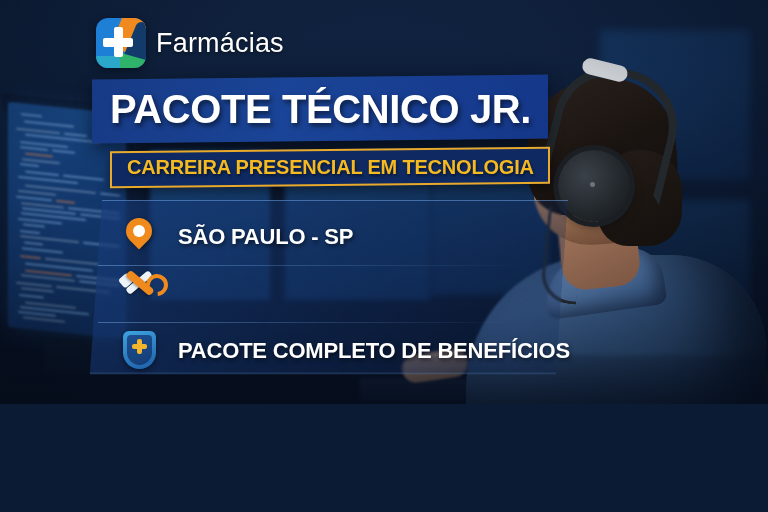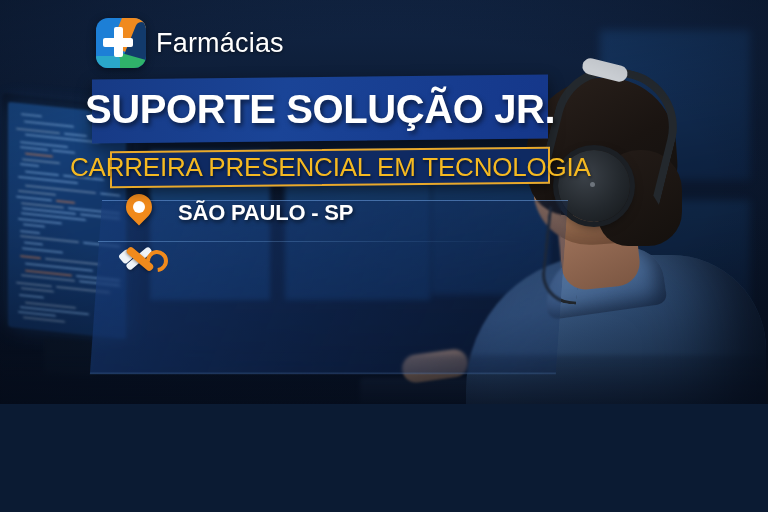--- a/index.html
+++ b/index.html
@@ -135,31 +135,31 @@
     transform:skewY(-0.6deg);}
   .title-txt{font-size:40px;font-weight:700;color:#fff;letter-spacing:-.4px;
     white-space:nowrap;transform:skewY(0.6deg);
     text-shadow:2px 3px 5px rgba(0,0,0,.55);}
 
   
   .sub-bar{position:absolute;left:110px;top:149px;width:436px;height:33px;z-index:30;
     background:#0f2a62;border:2px solid #e9a92a;
     display:flex;align-items:center;justify-content:center;
     box-shadow:0 4px 12px rgba(0,0,0,.45);transform:skewY(-0.6deg);}
-  .sub-txt{font-size:26px;font-weight:400;color:#f5b921;letter-spacing:-.2px;
+  .sub-txt{font-size:20px;font-weight:700;color:#f5b921;letter-spacing:-.2px;
     white-space:nowrap;transform:skewY(0.6deg);text-shadow:1px 2px 3px rgba(0,0,0,.5);}
 
   
   .panel{position:absolute;left:96px;top:200px;width:466px;height:172px;z-index:25;
     background:linear-gradient(110deg, rgba(22,58,120,.62) 0%, rgba(18,48,104,.42) 55%, rgba(14,38,86,.22) 100%);
     border-top:1px solid rgba(130,185,255,.45);
     border-bottom:1px solid rgba(130,185,255,.30);
     transform:skewX(-4deg);
     backdrop-filter:blur(1px);}
-  .feat-list{position:absolute;left:104px;top:184px;width:470px;height:172px;z-index:26;}
+  .feat-list{position:absolute;left:104px;top:208px;width:470px;height:172px;z-index:26;}
   .feat{position:relative;height:57px;display:flex;align-items:center;gap:18px;padding-left:14px;}
   .feat + .feat:before{content:"";position:absolute;left:-6px;top:0;width:430px;height:1px;
     background:linear-gradient(90deg, rgba(140,195,255,.40), rgba(140,195,255,0));}
   .feat-ico{width:42px;height:42px;position:relative;flex:0 0 42px;}
   .feat-txt{font-size:22px;font-weight:700;color:#fff;letter-spacing:-.2px;white-space:nowrap;
     text-shadow:1px 2px 4px rgba(0,0,0,.6);}
 
   
   .pin{position:absolute;left:8px;top:2px;width:26px;height:26px;border-radius:50% 50% 50% 0;
     background:#f08a1c;transform:rotate(-45deg);
@@ -297,21 +297,21 @@
       <div class="lm-green"></div>
       <div class="lm-teal"></div>
       <div class="lm-cross"></div>
     </div>
     <div class="logo-txt">
       <div class="logo-t1">Farmácias</div>
     </div>
   </div>
 
   <div class="title-bar">
-    <div class="title-txt">SUPORTE SOLUÇÃO JR.</div>
+    <div class="title-txt">PACOTE TÉCNICO JR.</div>
   </div>
 
   <div class="sub-bar">
     <div class="sub-txt">CARREIRA PRESENCIAL EM TECNOLOGIA</div>
   </div>
 
   <div class="panel"></div>
   <div class="feat-list">
 
     <div class="feat">
@@ -324,17 +324,25 @@
 
     <div class="feat">
       <div class="feat-ico">
         <div class="tool-sd"></div>
           <div class="tool-sd-h"></div>
         <div class="tool-wr"></div>
           <div class="tool-wr-h"></div>
       </div>
     </div>
 
+    <div class="feat">
+      <div class="feat-ico">
+        <div class="shield"></div>
+          <div class="shield-in"></div>
+          <div class="sh-cross"></div>
+      </div>
+      <div class="feat-txt">PACOTE COMPLETO DE BENEFÍCIOS</div>
+    </div>
   </div>
 
   <div class="cta-glow"></div>
 
 </div>
 
 </body></html>

